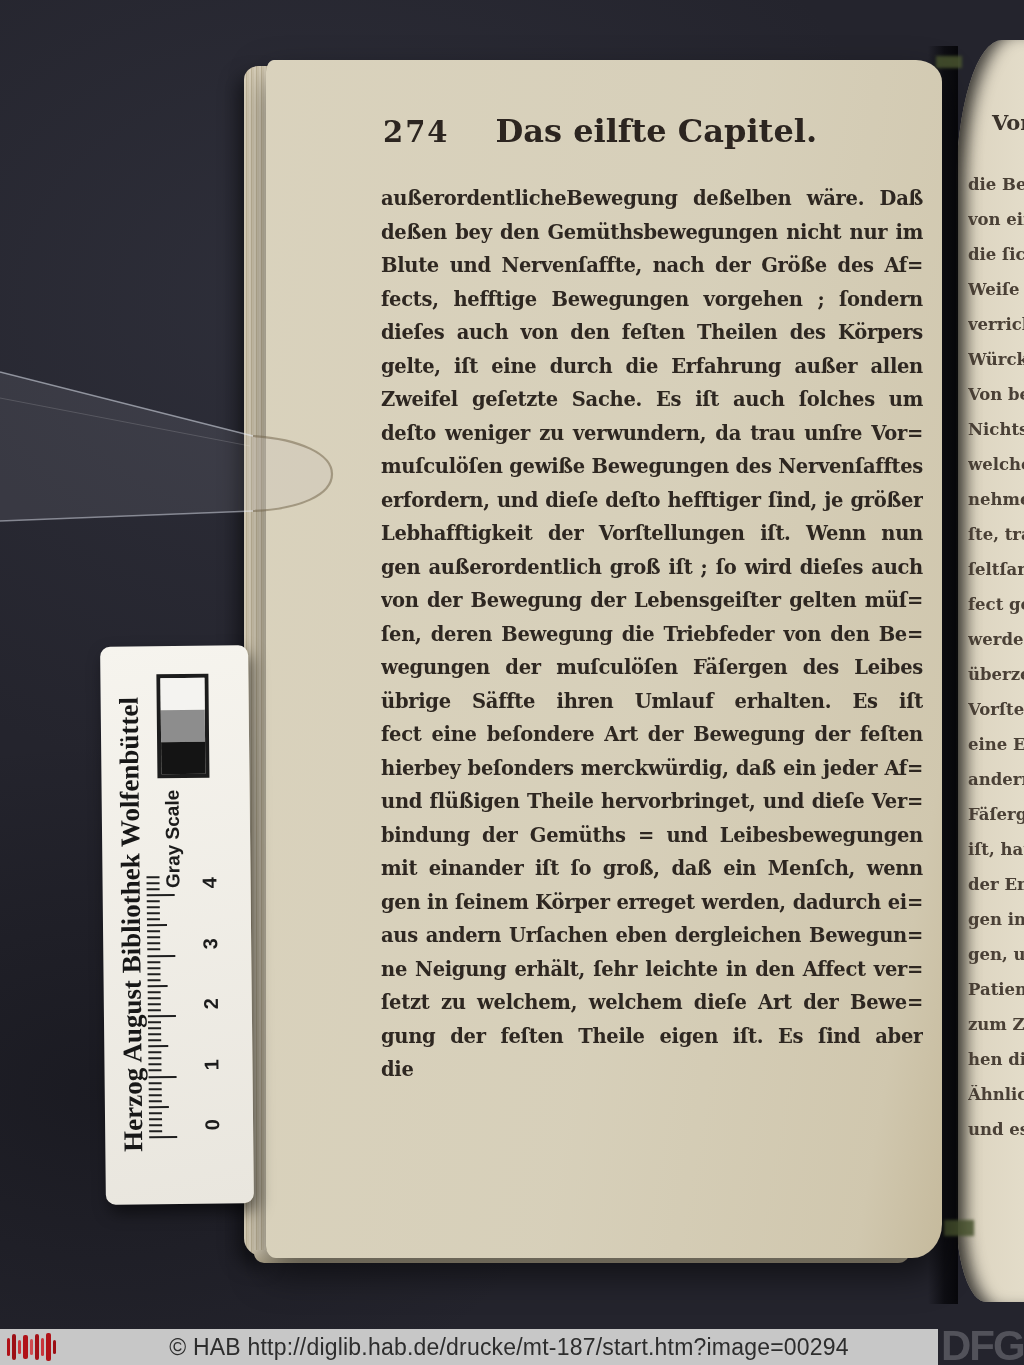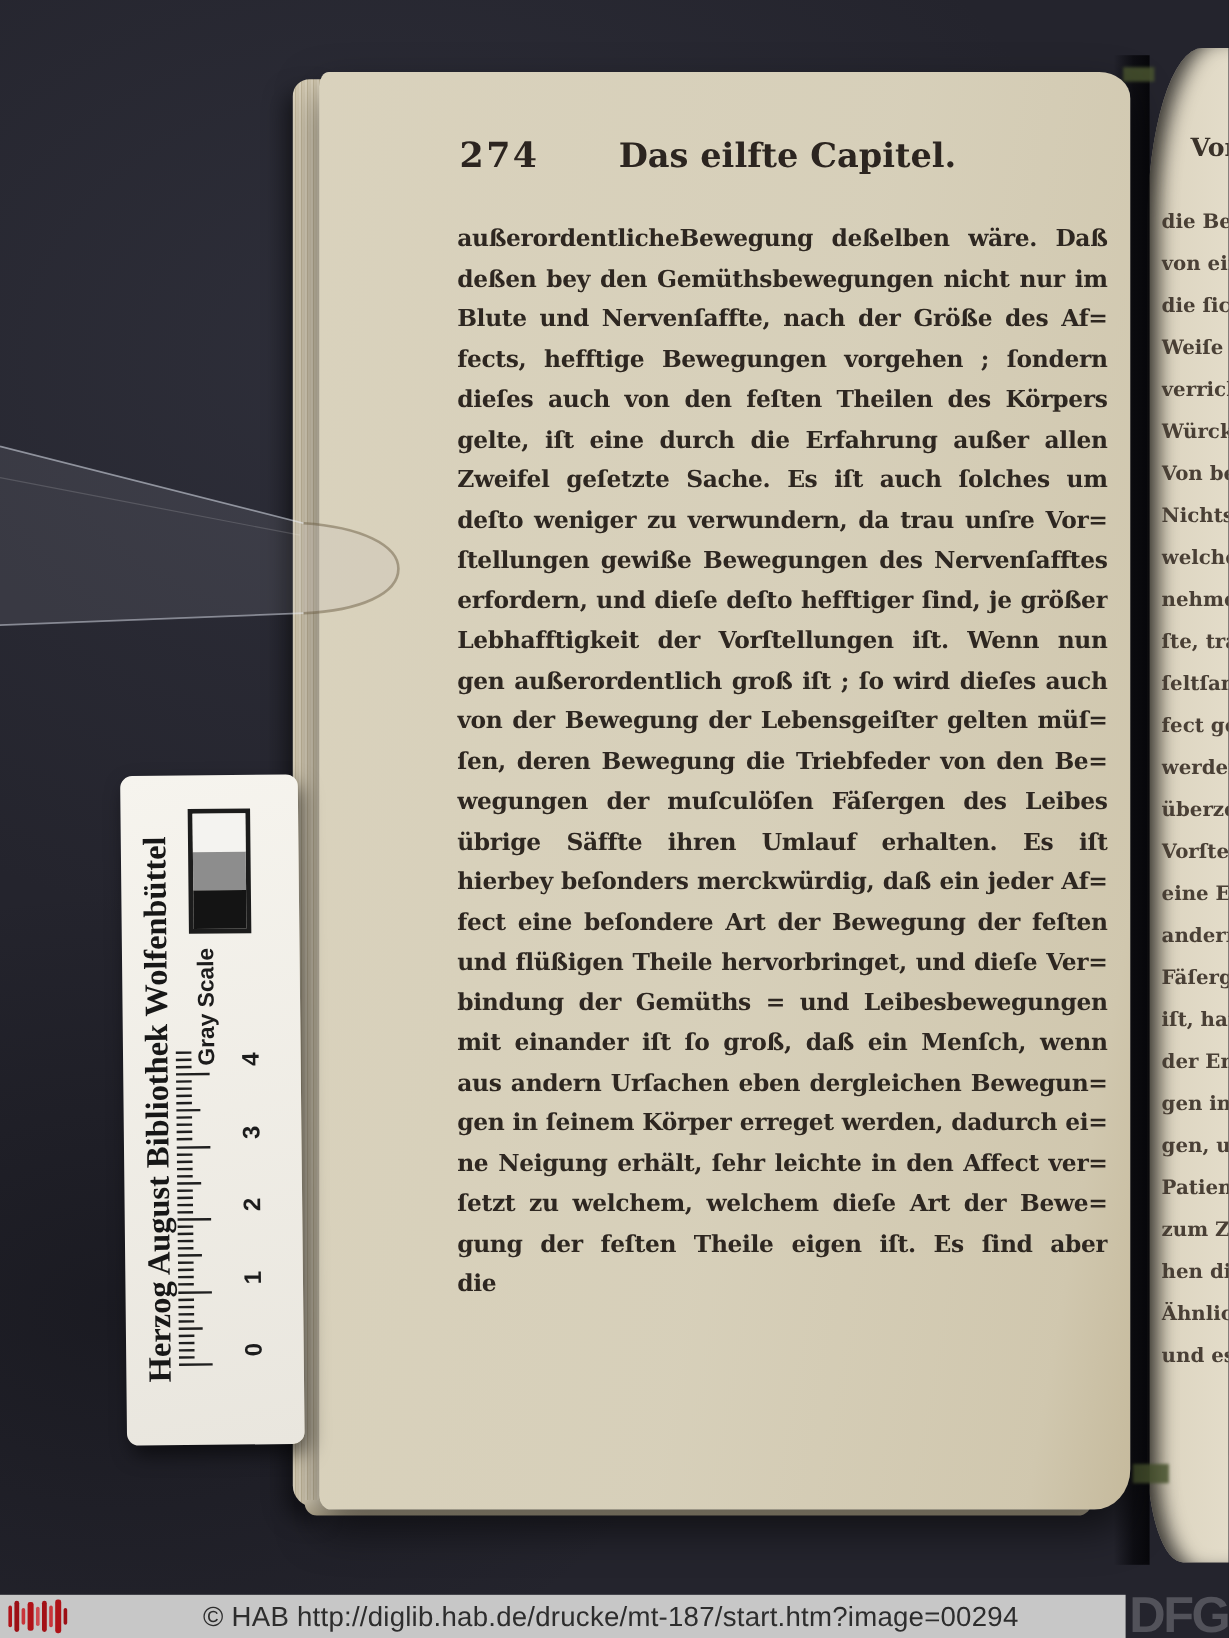--- a/index.html
+++ b/index.html
@@ -35,21 +35,21 @@
   .book-page{position:absolute;left:266px;top:60px;width:676px;height:1198px;
     background:
       linear-gradient(100deg,#ede9dd 0,#eae6d9 55%,#e3ddcc 90%,#d7ceb7 100%),
       #eae6da;
     background-blend-mode:multiply;
     border-radius:8px 26px 30px 10px/12px 22px 34px 12px;
     box-shadow:0 16px 34px rgba(0,0,0,.55);}
   .page-header{position:absolute;left:117px;top:52px;width:540px;display:flex;align-items:baseline;
     font-family:"DejaVu Serif",serif;color:#2c2520;}
   .page-number{font-size:29px;font-weight:700;letter-spacing:2px;}
-  .chapter-title{flex:1;text-align:center;font-size:28px;font-weight:700;padding-right:60px;}
+  .chapter-title{flex:1;text-align:center;font-size:32px;font-weight:700;padding-right:60px;}
   .text-block{position:absolute;left:115px;top:122px;width:542px;
     font-family:"DejaVu Serif",serif;font-weight:700;font-size:19.5px;color:#2e2721;
     letter-spacing:-.3px;}
   .tl{line-height:33.5px;height:33.5px;overflow:hidden;text-align:justify;}
   .tl::after{content:"";display:inline-block;width:100%;height:0;}
   .catchword-line{line-height:33.5px;text-align:left;}
 
   
   .plastic-strip{position:absolute;left:0;top:0;pointer-events:none;}
 
@@ -133,35 +133,35 @@
     </div>
     <div class="text-block" id="text-block">
         <div class="tl">außerordentlicheBewegung deßelben wäre. Daß in=</div>
         <div class="tl">deßen bey den Gemüthsbewegungen nicht nur im</div>
         <div class="tl">Blute und Nervenſaffte, nach der Größe des Af=</div>
         <div class="tl">fects, hefftige Bewegungen vorgehen ; ſondern eben</div>
         <div class="tl">dieſes auch von den feſten Theilen des Körpers</div>
         <div class="tl">gelte, iſt eine durch die Erfahrung außer allen</div>
         <div class="tl">Zweifel geſetzte Sache.  Es iſt auch ſolches um</div>
         <div class="tl">deſto weniger zu verwundern, da trau unſre Vor=</div>
-        <div class="tl">ſtellungen gewiße Bewegungen des Nervenſafftes</div>
+        <div class="tl">muſculöſen gewiße Bewegungen des Nervenſafftes</div>
         <div class="tl">erfordern, und dieſe deſto hefftiger ſind, je größer die</div>
         <div class="tl">Lebhafftigkeit der Vorſtellungen iſt.   Wenn nun</div>
         <div class="tl">gen außerordentlich groß iſt ; ſo wird dieſes auch</div>
         <div class="tl">von der Bewegung der Lebensgeiſter gelten müſ=</div>
         <div class="tl">ſen, deren Bewegung die Triebfeder von den Be=</div>
         <div class="tl">wegungen der muſculöſen Fäſergen des Leibes</div>
         <div class="tl">übrige Säffte ihren Umlauf erhalten.   Es iſt</div>
+        <div class="tl">fect eine beſondere Art der Bewegung der feſten</div>
         <div class="tl">hierbey beſonders merckwürdig, daß ein jeder Af=</div>
-        <div class="tl">fect eine beſondere Art der Bewegung der feſten</div>
         <div class="tl">und flüßigen Theile hervorbringet, und dieſe Ver=</div>
         <div class="tl">bindung der Gemüths = und Leibesbewegungen</div>
         <div class="tl">mit einander iſt ſo groß, daß ein Menſch, wenn</div>
+        <div class="tl">gen in ſeinem Körper erreget werden, dadurch ei=</div>
         <div class="tl">aus andern Urſachen eben dergleichen Bewegun=</div>
-        <div class="tl">gen in ſeinem Körper erreget werden, dadurch ei=</div>
         <div class="tl">ne Neigung erhält, ſehr leichte in den Affect ver=</div>
         <div class="tl">ſetzt zu welchem, welchem dieſe Art der Bewe=</div>
         <div class="tl">gung der feſten Theile eigen iſt.   Es ſind aber</div>
         <div class="catchword-line">die</div>
       </div>
   </div>
 
   <svg class="plastic-strip" width="1024" height="1365">
     <path d="M0,372 L253,436 C300,439 332,454 332,474 C332,495 300,509 253,511 L0,521 Z" fill="rgba(213,219,230,0.10)"></path>
     <path d="M0,372 L253,436" stroke="rgba(240,245,255,0.5)" stroke-width="1.4" fill="none"></path>

